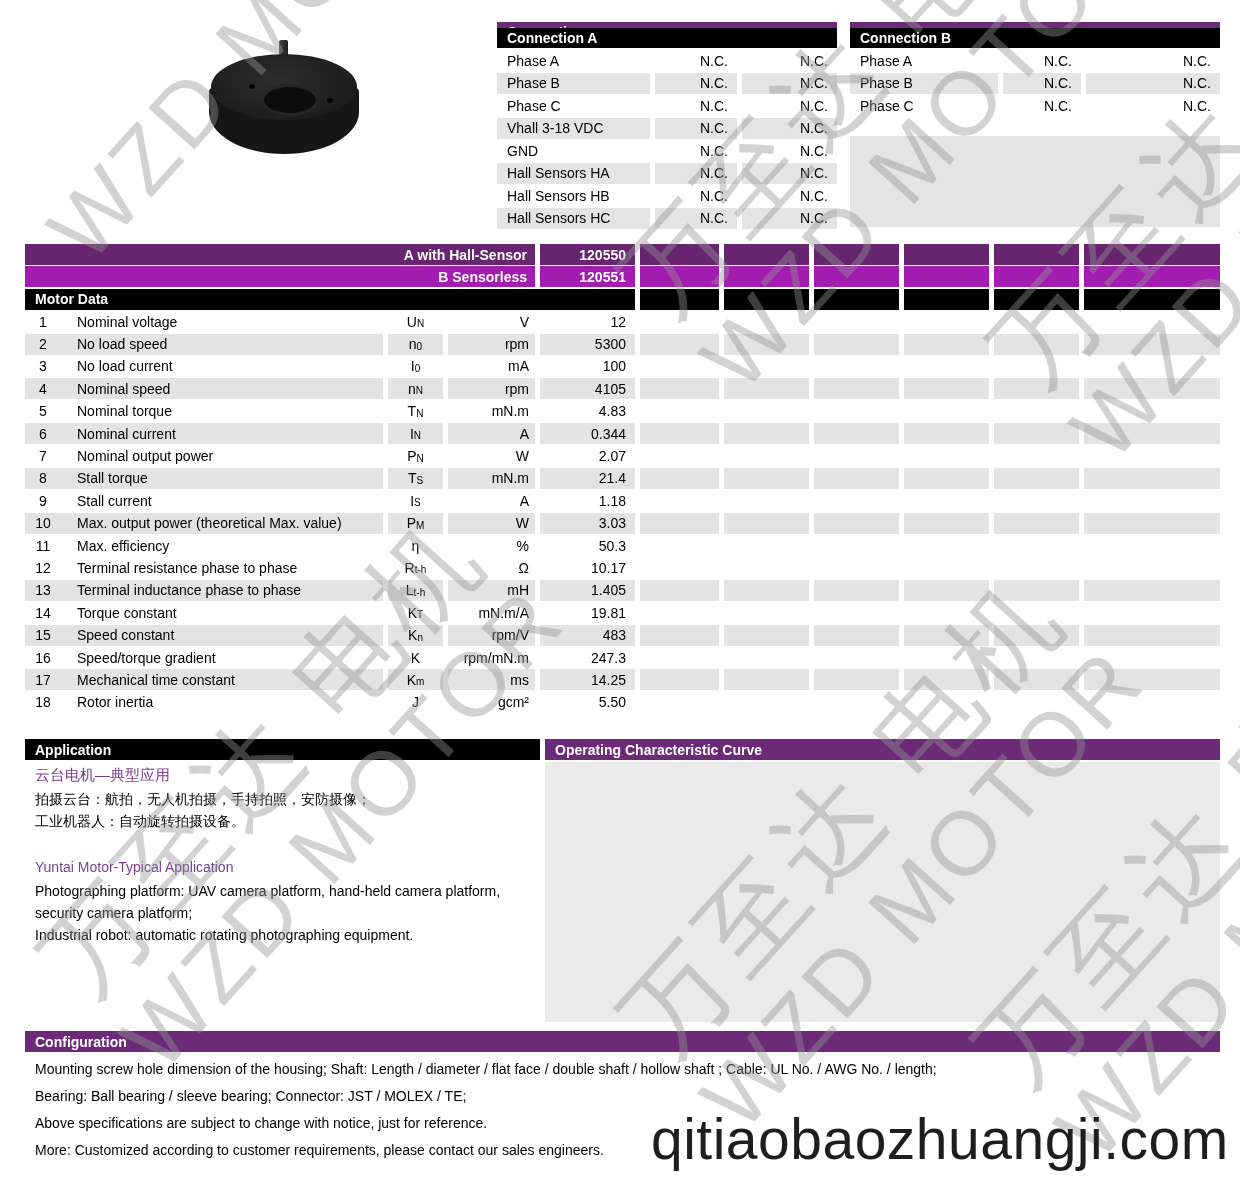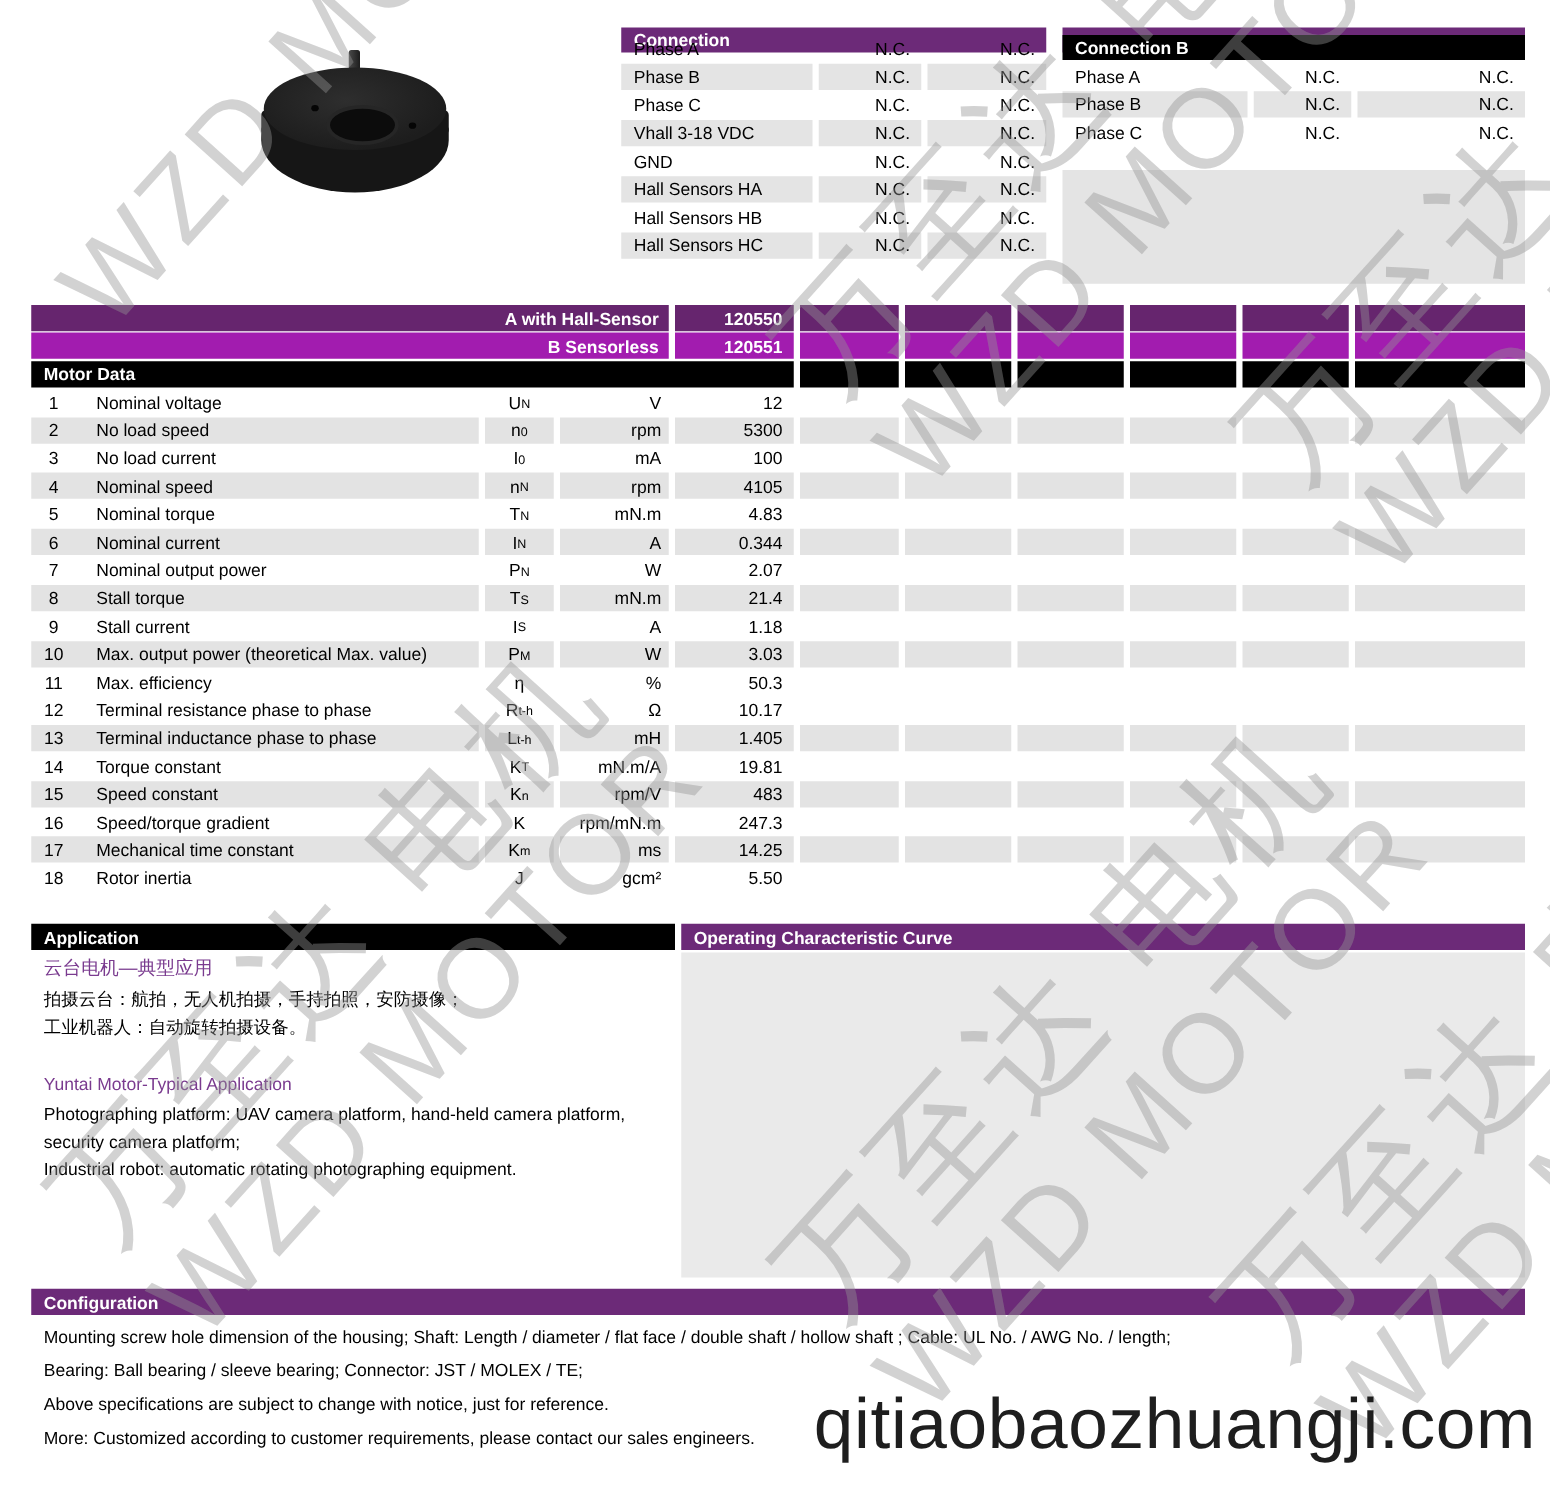--- a/index.html
+++ b/index.html
@@ -102,20 +102,21 @@
       <div class="m-hub"></div>
     </div>
   </div>
 
   <div class="conn-title">
     <div class="bar bg-purple">Connection</div>
     <div class="bg-purple"></div>
   </div>
 
   <div class="conn-a">
+    <div class="bar bg-black conn-head">Connection A</div>
     <div class="conn-rows">
 
         <div class="crow">
           <div class="c-label">Phase A</div>
           <div class="c-val">N.C.</div>
           <div class="c-val">N.C.</div>
         </div>
 
         <div class="crow">
           <div class="c-label">Phase B</div>

